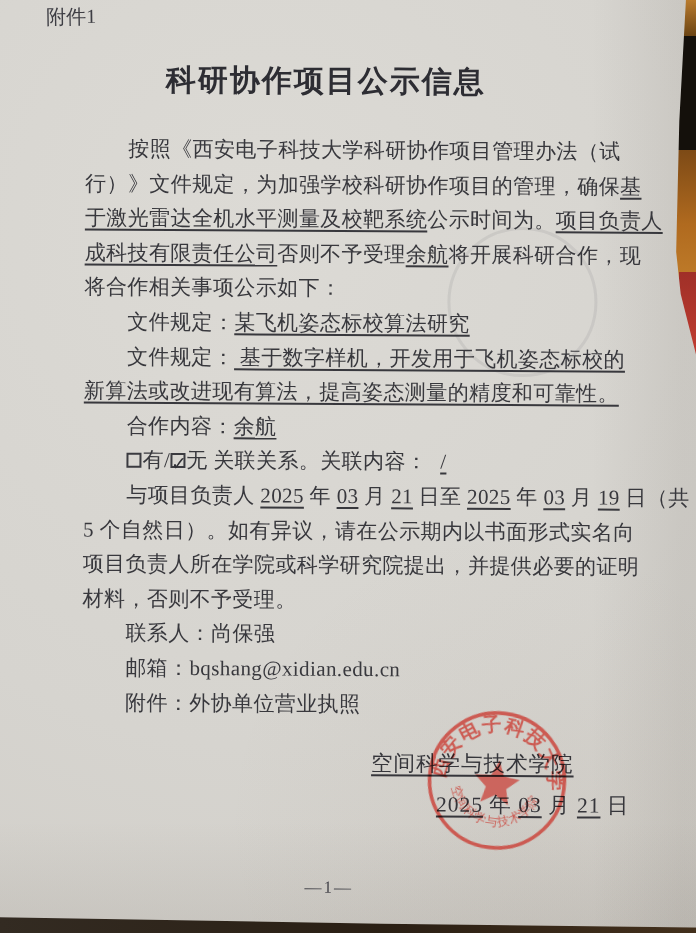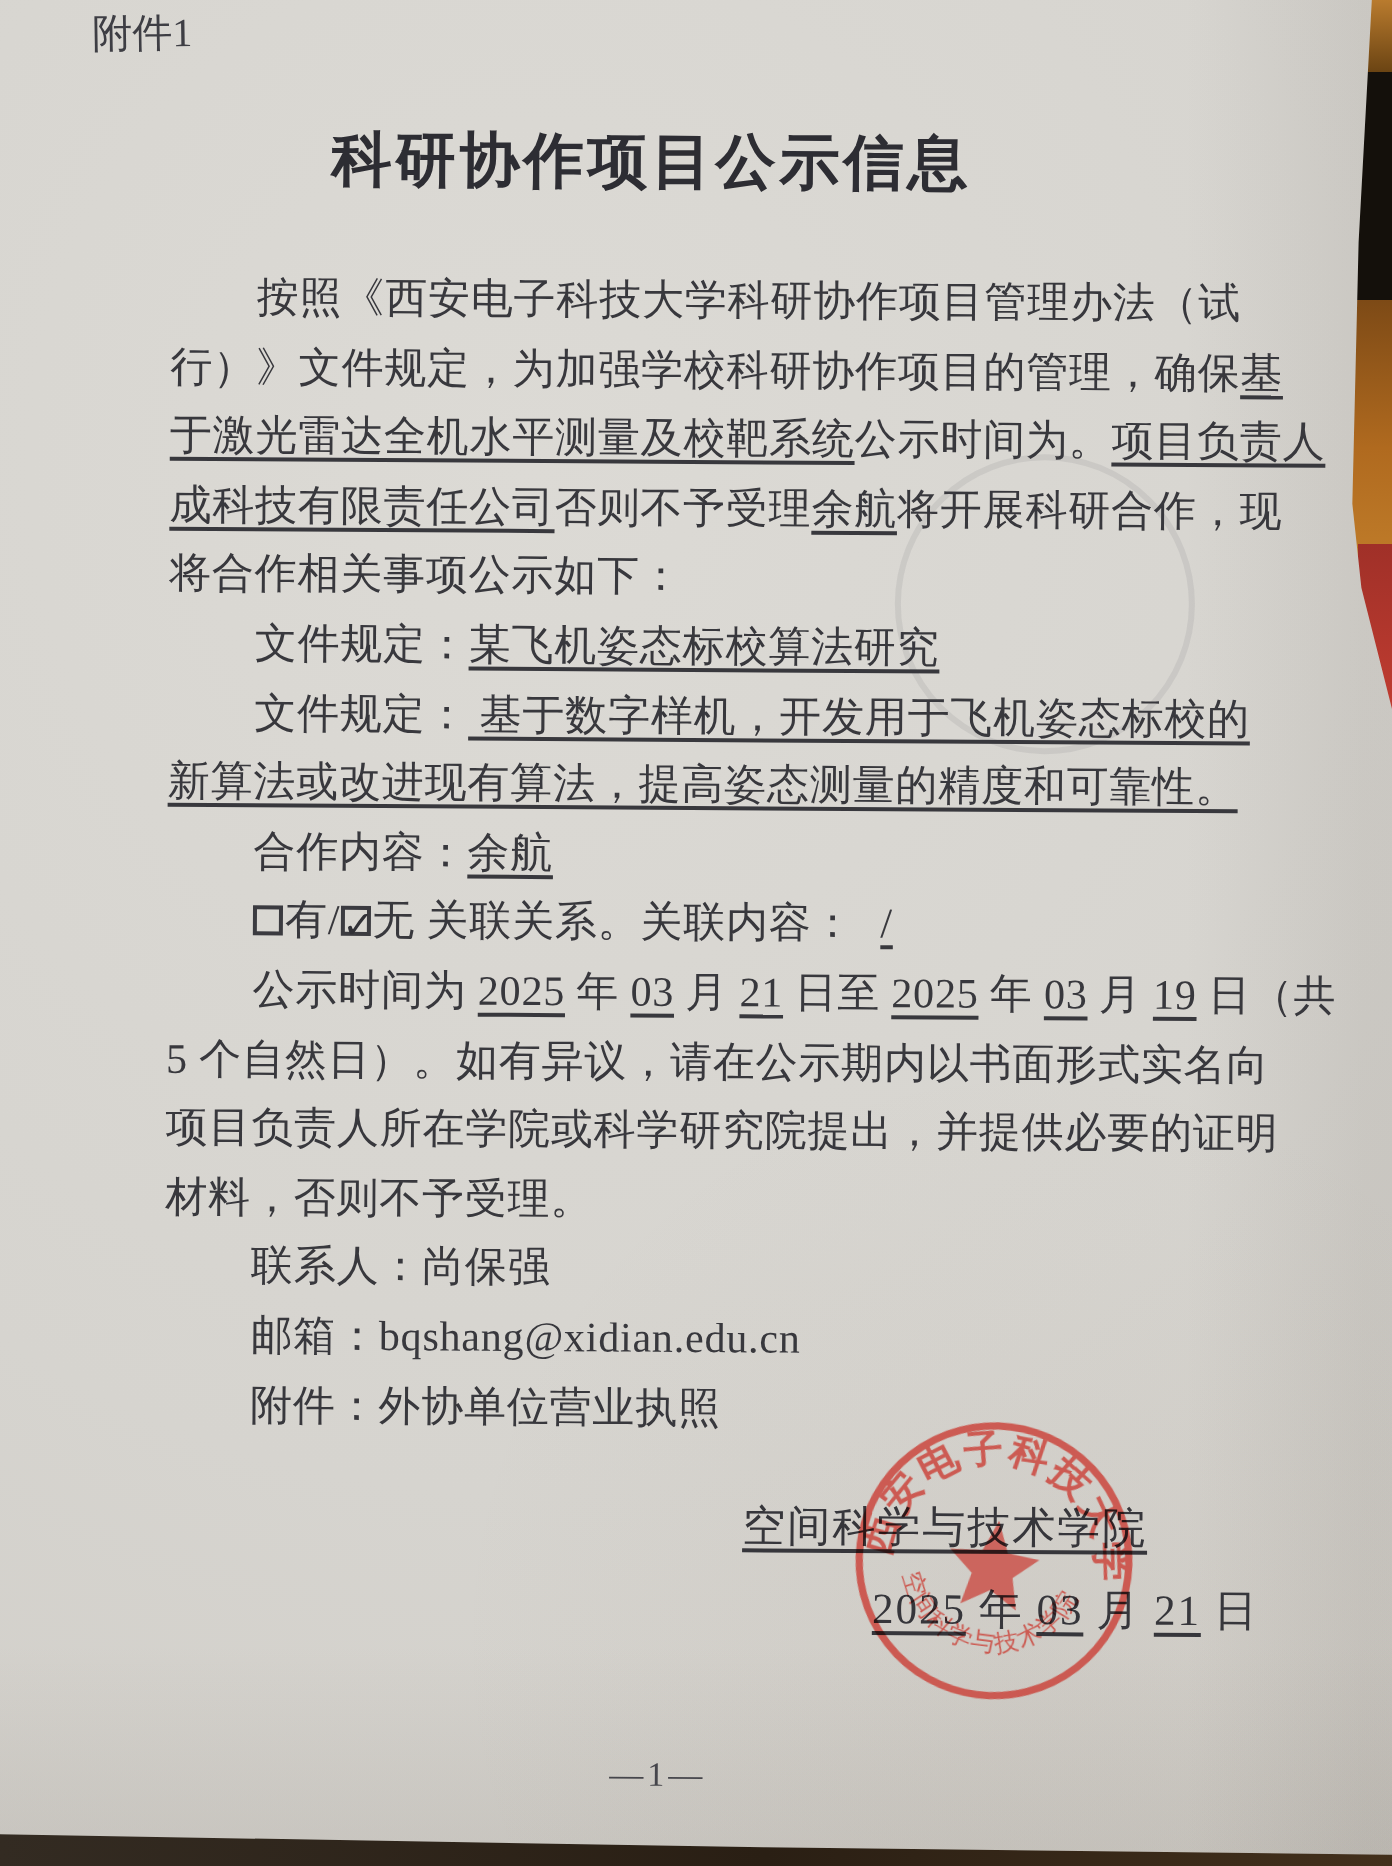--- a/index.html
+++ b/index.html
@@ -83,21 +83,21 @@
           <div class="line"><span>将合作相关事项公示如下：</span></div>
           <div class="line ind"><span>文件规定：</span><span class="u">某飞机姿态标校算法研究</span></div>
           <div class="line ind"><span>文件规定：</span><span class="u"> 基于数字样机，开发用于飞机姿态标校的</span></div>
           <div class="line"><span class="u">新算法或改进现有算法，提高姿态测量的精度和可靠性。</span></div>
           <div class="line ind"><span>合作内容：</span><span class="u">余航</span></div>
         </div>
 
       <div class="line ind"><span class="cb"></span><span>有</span><span>/</span><span class="cb"><span class="tick">✓</span></span><span>无</span><span> 关联关系。关联内容：</span><span class="u val">/</span></div>
 
       <div>
-          <div class="line ind"><span>公示时间为 </span><span class="u">2025</span><span> 年 </span><span class="u">03</span><span> 月 </span><span class="u">21</span><span> 日至 </span><span class="u">2025</span><span> 年 </span><span class="u">03</span><span> 月 </span><span class="u">19</span><span> 日（共</span></div>
+          <div class="line ind"><span>与项目负责人 </span><span class="u">2025</span><span> 年 </span><span class="u">03</span><span> 月 </span><span class="u">21</span><span> 日至 </span><span class="u">2025</span><span> 年 </span><span class="u">03</span><span> 月 </span><span class="u">19</span><span> 日（共</span></div>
           <div class="line"><span>5 个自然日）。如有异议，请在公示期内以书面形式实名向</span></div>
           <div class="line"><span>项目负责人所在学院或科学研究院提出，并提供必要的证明</span></div>
           <div class="line"><span>材料，否则不予受理。</span></div>
           <div class="line ind"><span>联系人：尚保强</span></div>
           <div class="line ind"><span>邮箱：bqshang@xidian.edu.cn</span></div>
           <div class="line ind"><span>附件：外协单位营业执照</span></div>
         </div>
     </div>
 
     <div class="sig-org"><span class="u">空间科学与技术学院</span></div>

